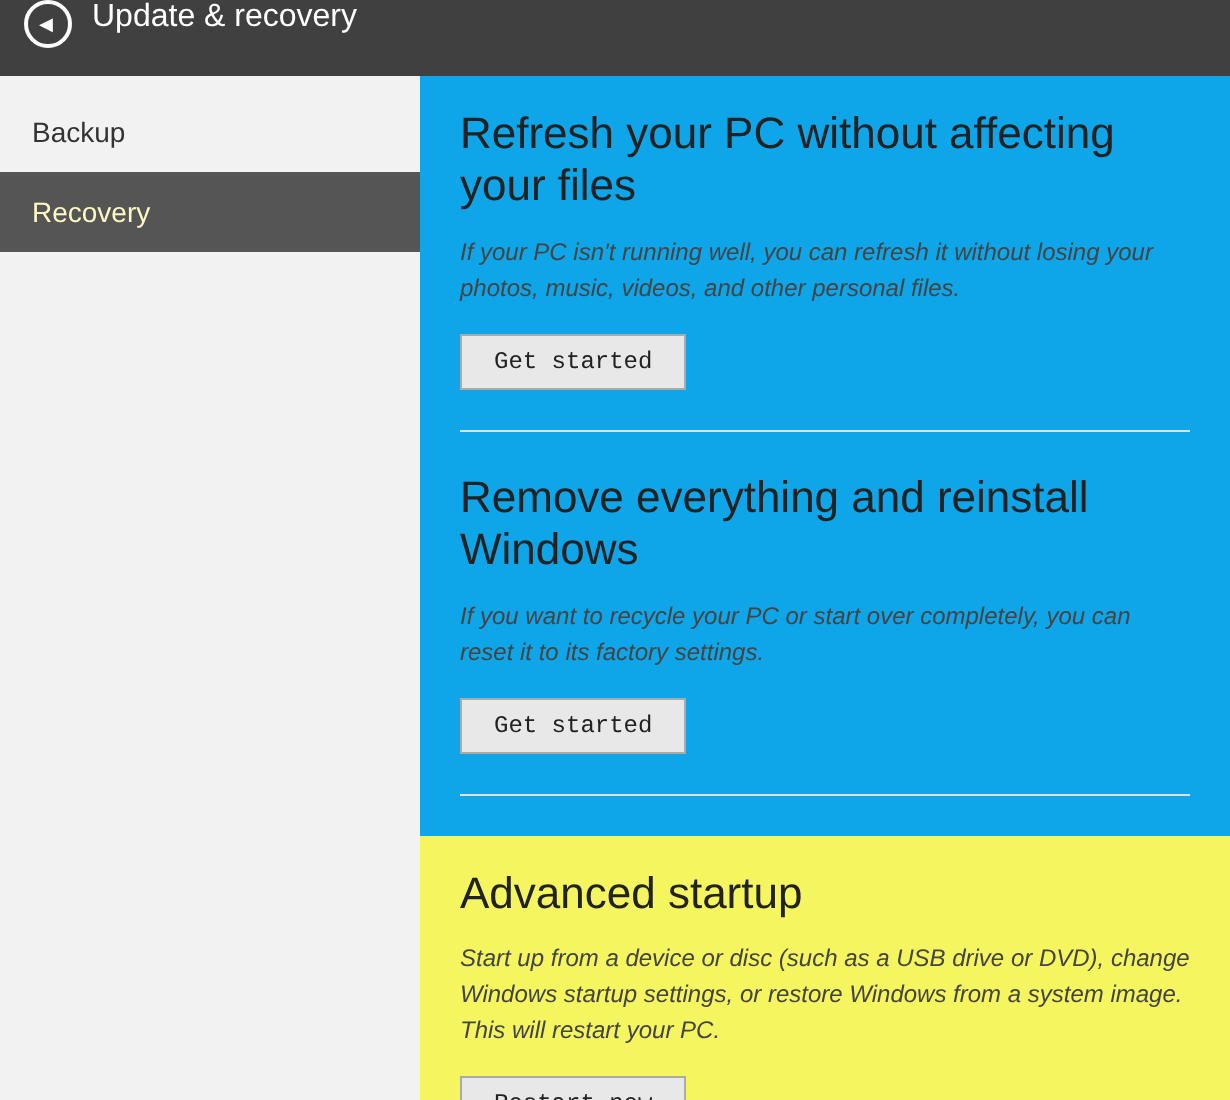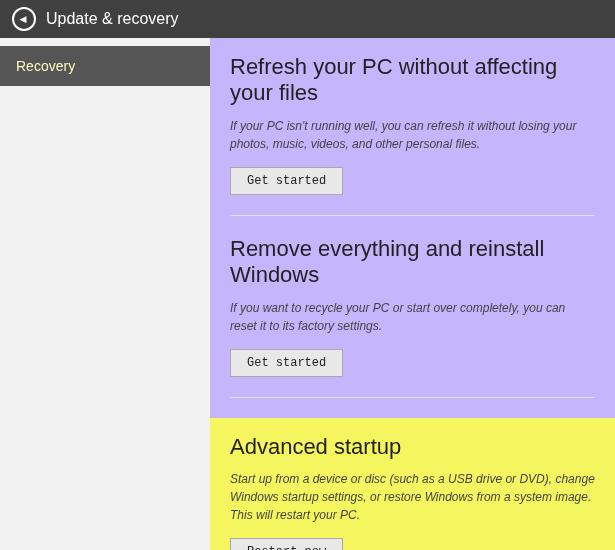--- a/index.html
+++ b/index.html
@@ -11,21 +11,21 @@
       display: flex;
       flex-direction: column;
       overflow: hidden;
     }
 
     
     .header {
       background: #404040;
       color: #fff;
       display: flex;
-      align-items: center;
+      align-items: flex-start;
       padding: 0 12px;
       height: 38px;
       flex-shrink: 0;
     }
     .header-back-icon {
       width: 24px;
       height: 24px;
       border: 2px solid #fff;
       border-radius: 50%;
       display: flex;
@@ -69,21 +69,21 @@
       font-weight: 400;
     }
     .sidebar-item.active {
       background: #555;
       color: #fef9c3;
     }
 
     
     .main {
       flex: 1;
-      background: #c4b5fd;
+      background: #0ea5e9;
       overflow-y: auto;
       padding: 16px 20px 16px 20px;
     }
 
     
     .section {
       padding-bottom: 20px;
       border-bottom: 1px solid #e0e0e0;
       margin-bottom: 20px;
     }
@@ -133,20 +133,21 @@
 <body>
 
 <div class="header">
   <div class="header-back-icon"></div>
   <span class="header-title">Update &amp; recovery</span>
 </div>
 
 <div class="layout">
 
   <nav class="sidebar">
+    <div class="sidebar-item">Backup</div>
     <div class="sidebar-item active">Recovery</div>
   </nav>
 
   <main class="main">
 
     <div class="section">
       <div class="section-title">Refresh your PC without affecting your files</div>
       <div class="section-desc">If your PC isn't running well, you can refresh it without losing your photos, music, videos, and other personal files.</div>
       <button class="btn">Get started</button>
     </div>

